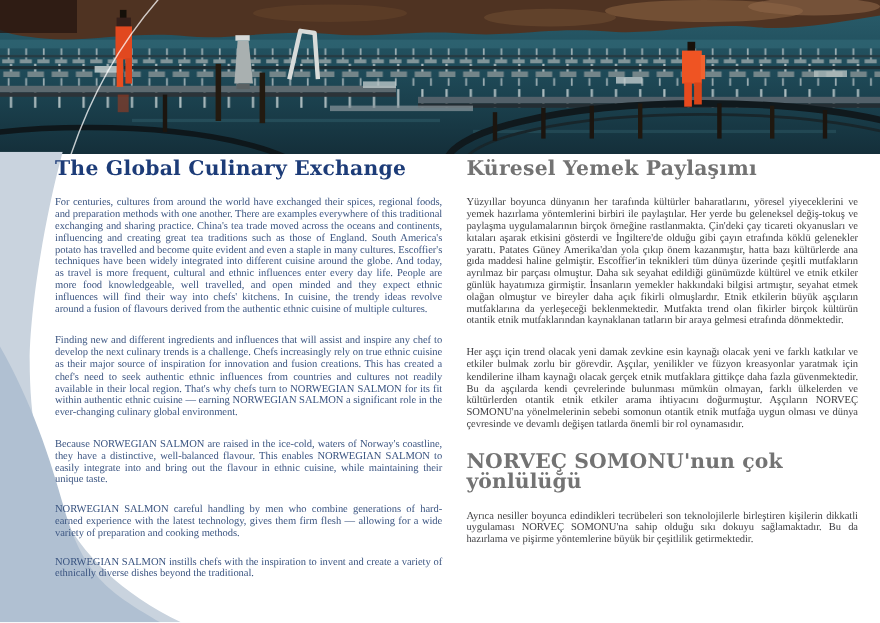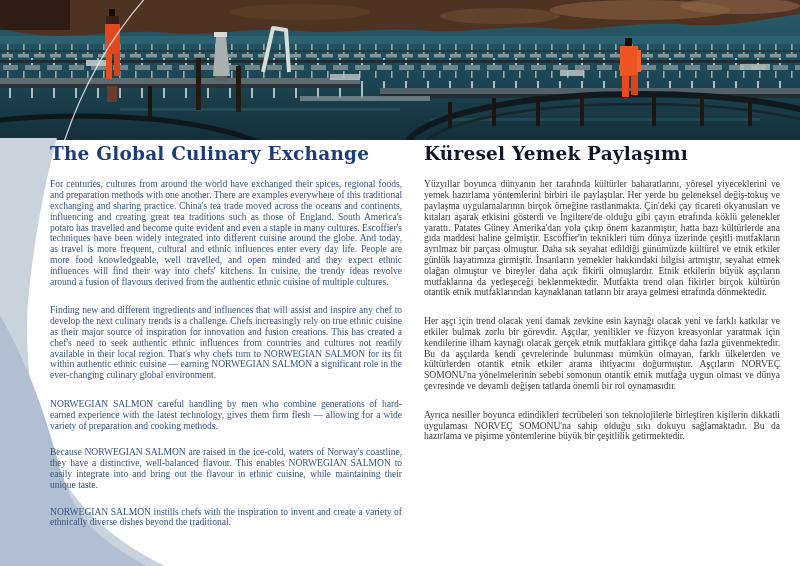--- a/index.html
+++ b/index.html
@@ -18,21 +18,21 @@
   #col-left{left:50px;width:352px;}
   #col-right{left:424px;width:356px;}
   .heading{
     font-family:"DejaVu Serif", serif;
     font-weight:600;
     margin:0 0 3px 0;
     letter-spacing:.2px;
     line-height:1.05;
   }
   #col-left .heading{color:#1d3c78;font-size:18.5px;}
-  #col-right .heading{color:#0f172a;font-size:18.5px;}
+  #col-right .heading{color:#737373;font-size:18.5px;}
   .heading.big{font-size:19.5px;letter-spacing:.1px;}
   .body-par{
     margin:16px 0 10px 0;
     font-size:9.6px;
     line-height:10.8px;
     text-align:justify;
     letter-spacing:-0.05px;
   }
   #col-left .body-par{color:#3a5480;}
   #col-right .body-par{color:#3d3d40;}
@@ -151,34 +151,35 @@
     <div class="section">
       <h2 class="heading">The Global Culinary Exchange</h2>
       <p class="body-par">For centuries, cultures from around the world have exchanged their spices, regional foods, and preparation methods with one another. There are examples everywhere of this traditional exchanging and sharing practice. China's tea trade moved across the oceans and continents, influencing and creating great tea traditions such as those of England. South America's potato has travelled and become quite evident and even a staple in many cultures. Escoffier's techniques have been widely integrated into different cuisine around the globe. And today, as travel is more frequent, cultural and ethnic influences enter every day life. People are more food knowledgeable, well travelled, and open minded and they expect ethnic influences will find their way into chefs' kitchens. In cuisine, the trendy ideas revolve around a fusion of flavours derived from the authentic ethnic cuisine of multiple cultures.</p>
     </div>
 
     <div class="section gap-lg">
       <p class="body-par">Finding new and different ingredients and influences that will assist and inspire any chef to develop the next culinary trends is a challenge. Chefs increasingly rely on true ethnic cuisine as their major source of inspiration for innovation and fusion creations. This has created a chef's need to seek authentic ethnic influences from countries and cultures not readily available in their local region. That's why chefs turn to NORWEGIAN SALMON for its fit within authentic ethnic cuisine — earning NORWEGIAN SALMON a significant role in the ever-changing culinary global environment.</p>
     </div>
 
     <div class="section gap-lg">
+      <p class="body-par tight">Because NORWEGIAN SALMON are raised in the ice-cold, waters of Norway's coastline, they have a distinctive, well-balanced flavour. This enables NORWEGIAN SALMON to easily integrate into and bring out the flavour in ethnic cuisine, while maintaining their unique taste.</p>
       <p class="body-par tight">NORWEGIAN SALMON careful handling by men who combine generations of hard-earned experience with the latest technology, gives them firm flesh — allowing for a wide variety of preparation and cooking methods.</p>
-      <p class="body-par tight">Because NORWEGIAN SALMON are raised in the ice-cold, waters of Norway's coastline, they have a distinctive, well-balanced flavour. This enables NORWEGIAN SALMON to easily integrate into and bring out the flavour in ethnic cuisine, while maintaining their unique taste.</p>
       <p class="body-par tight">NORWEGIAN SALMON instills chefs with the inspiration to invent and create a variety of ethnically diverse dishes beyond the traditional.</p>
     </div>
   </div>
 
   <div id="col-right" class="col">
     <div class="section">
       <h2 class="heading">Küresel Yemek Paylaşımı</h2>
       <p class="body-par">Yüzyıllar boyunca dünyanın her tarafında kültürler baharatlarını, yöresel yiyeceklerini ve yemek hazırlama yöntemlerini birbiri ile paylaştılar. Her yerde bu geleneksel değiş-tokuş ve paylaşma uygulamalarının birçok örneğine rastlanmakta. Çin'deki çay ticareti okyanusları ve kıtaları aşarak etkisini gösterdi ve İngiltere'de olduğu gibi çayın etrafında köklü gelenekler yarattı. Patates Güney Amerika'dan yola çıkıp önem kazanmıştır, hatta bazı kültürlerde ana gıda maddesi haline gelmiştir. Escoffier'in teknikleri tüm dünya üzerinde çeşitli mutfakların ayrılmaz bir parçası olmuştur. Daha sık seyahat edildiği günümüzde kültürel ve etnik etkiler günlük hayatımıza girmiştir. İnsanların yemekler hakkındaki bilgisi artmıştır, seyahat etmek olağan olmuştur ve bireyler daha açık fikirli olmuşlardır. Etnik etkilerin büyük aşçıların mutfaklarına da yerleşeceği beklenmektedir. Mutfakta trend olan fikirler birçok kültürün otantik etnik mutfaklarından kaynaklanan tatların bir araya gelmesi etrafında dönmektedir.</p>
     </div>
 
     <div class="section gap-lg">
       <p class="body-par">Her aşçı için trend olacak yeni damak zevkine esin kaynağı olacak yeni ve farklı katkılar ve etkiler bulmak zorlu bir görevdir. Aşçılar, yenilikler ve füzyon kreasyonlar yaratmak için kendilerine ilham kaynağı olacak gerçek etnik mutfaklara gittikçe daha fazla güvenmektedir. Bu da aşçılarda kendi çevrelerinde bulunması mümkün olmayan, farklı ülkelerden ve kültürlerden otantik etnik etkiler arama ihtiyacını doğurmuştur. Aşçıların NORVEÇ SOMONU'na yönelmelerinin sebebi somonun otantik etnik mutfağa uygun olması ve dünya çevresinde ve devamlı değişen tatlarda önemli bir rol oynamasıdır.</p>
     </div>
 
     <div class="section gap-lg">
+      <h2 class="heading big">NORVEÇ SOMONU'nun çok yönlülüğü</h2>
       <p class="body-par tight">Ayrıca nesiller boyunca edindikleri tecrübeleri son teknolojilerle birleştiren kişilerin dikkatli uygulaması NORVEÇ SOMONU'na sahip olduğu sıkı dokuyu sağlamaktadır. Bu da hazırlama ve pişirme yöntemlerine büyük bir çeşitlilik getirmektedir.</p>
     </div>
   </div>
 
 </div>
 
 </body></html>

